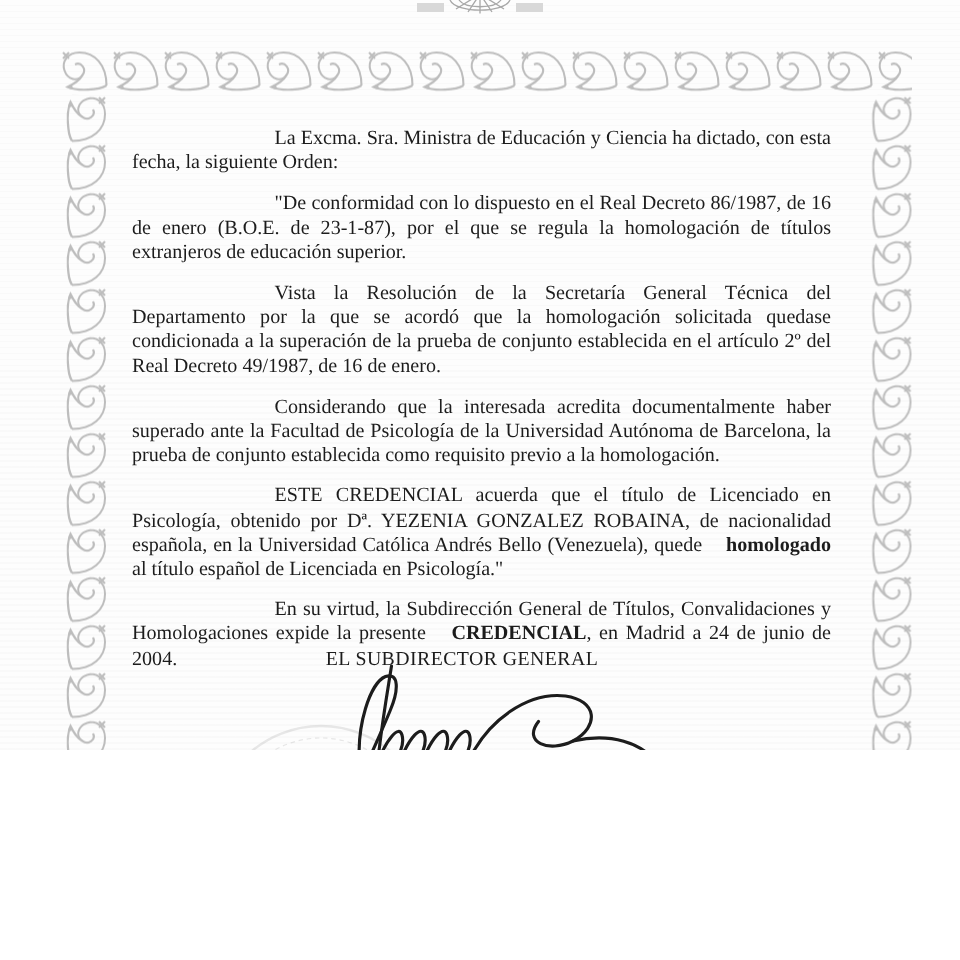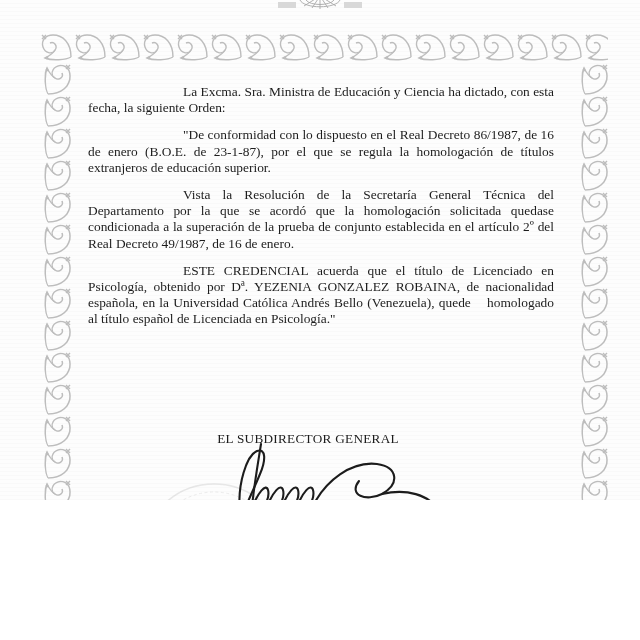--- a/index.html
+++ b/index.html
@@ -29,21 +29,21 @@
   .sig-title{
     position:absolute;left:88px;top:431px;width:440px;
     text-align:center;font-size:13.2px;letter-spacing:.3px;
   }
   .sig-name{
     position:absolute;left:80px;top:524px;width:440px;
     text-align:left;font-size:10px;
   }
   .seal{position:absolute;left:133px;top:477px;opacity:.8;}
   .signature{position:absolute;left:140px;top:428px;}
-  b{font-weight:normal;margin-left:12px;}
+  b{font-weight:bold;margin-left:12px;}
 </style>
 </head>
 <body>
 
 <div class="page">
   <div class="paper-texture"></div>
 
   <svg class="emblem-top" width="100" height="14">
     <rect x="8" y="2" width="18" height="6" fill="#d8d8d8"></rect>
     <rect x="74" y="2" width="18" height="6" fill="#d8d8d8"></rect>
@@ -83,21 +83,23 @@
   </svg>
 
   <svg class="b-right" width="31" height="577">
     <rect width="31" height="577" fill="url(#scroll-v)"></rect>
   </svg>
 
   <div class="content">
     <p>La Excma. Sra. Ministra de Educación y Ciencia ha dictado, con esta fecha, la siguiente Orden:</p>
     <p>"De conformidad con lo dispuesto en el Real Decreto 86/1987, de 16 de enero (B.O.E. de 23-1-87), por el que se regula la homologación de títulos extranjeros de educación superior.</p>
     <p>Vista la Resolución de la Secretaría General Técnica del Departamento por la que se acordó que la homologación solicitada quedase condicionada a la superación de la prueba de conjunto establecida en el artículo 2º del Real Decreto 49/1987, de 16 de enero.</p>
+    <p>Considerando que la interesada acredita documentalmente haber superado ante la Facultad de Psicología de la Universidad Autónoma de Barcelona, la prueba de conjunto establecida como requisito previo a la homologación.</p>
     <p><span>ESTE CREDENCIAL acuerda que el título de Licenciado en Psicología, obtenido por Dª. YEZENIA GONZALEZ ROBAINA, de nacionalidad española, en la Universidad Católica Andrés Bello (Venezuela), quede </span><b>homologado</b><span> al título español de Licenciada en Psicología."</span></p>
+    <p><span>En su virtud, la Subdirección General de Títulos, Convalidaciones y Homologaciones expide la presente </span><b>CREDENCIAL</b><span>, en Madrid a 24 de junio de 2004.</span></p>
   </div>
 
   <div class="sig-title">EL SUBDIRECTOR GENERAL</div>
   <div class="sig-name">José Luis Centeno Castro</div>
 
   <svg class="seal" width="162" height="162">
     <g stroke="#9a9a9a" fill="none" opacity="0.28">
       <circle cx="81" cy="79" r="72" stroke-width="1.6"></circle>
       <circle cx="81" cy="79" r="64" stroke-width="0.8" stroke-dasharray="3 2.5"></circle>
       <circle cx="81" cy="79" r="45" stroke-width="1.1"></circle>

